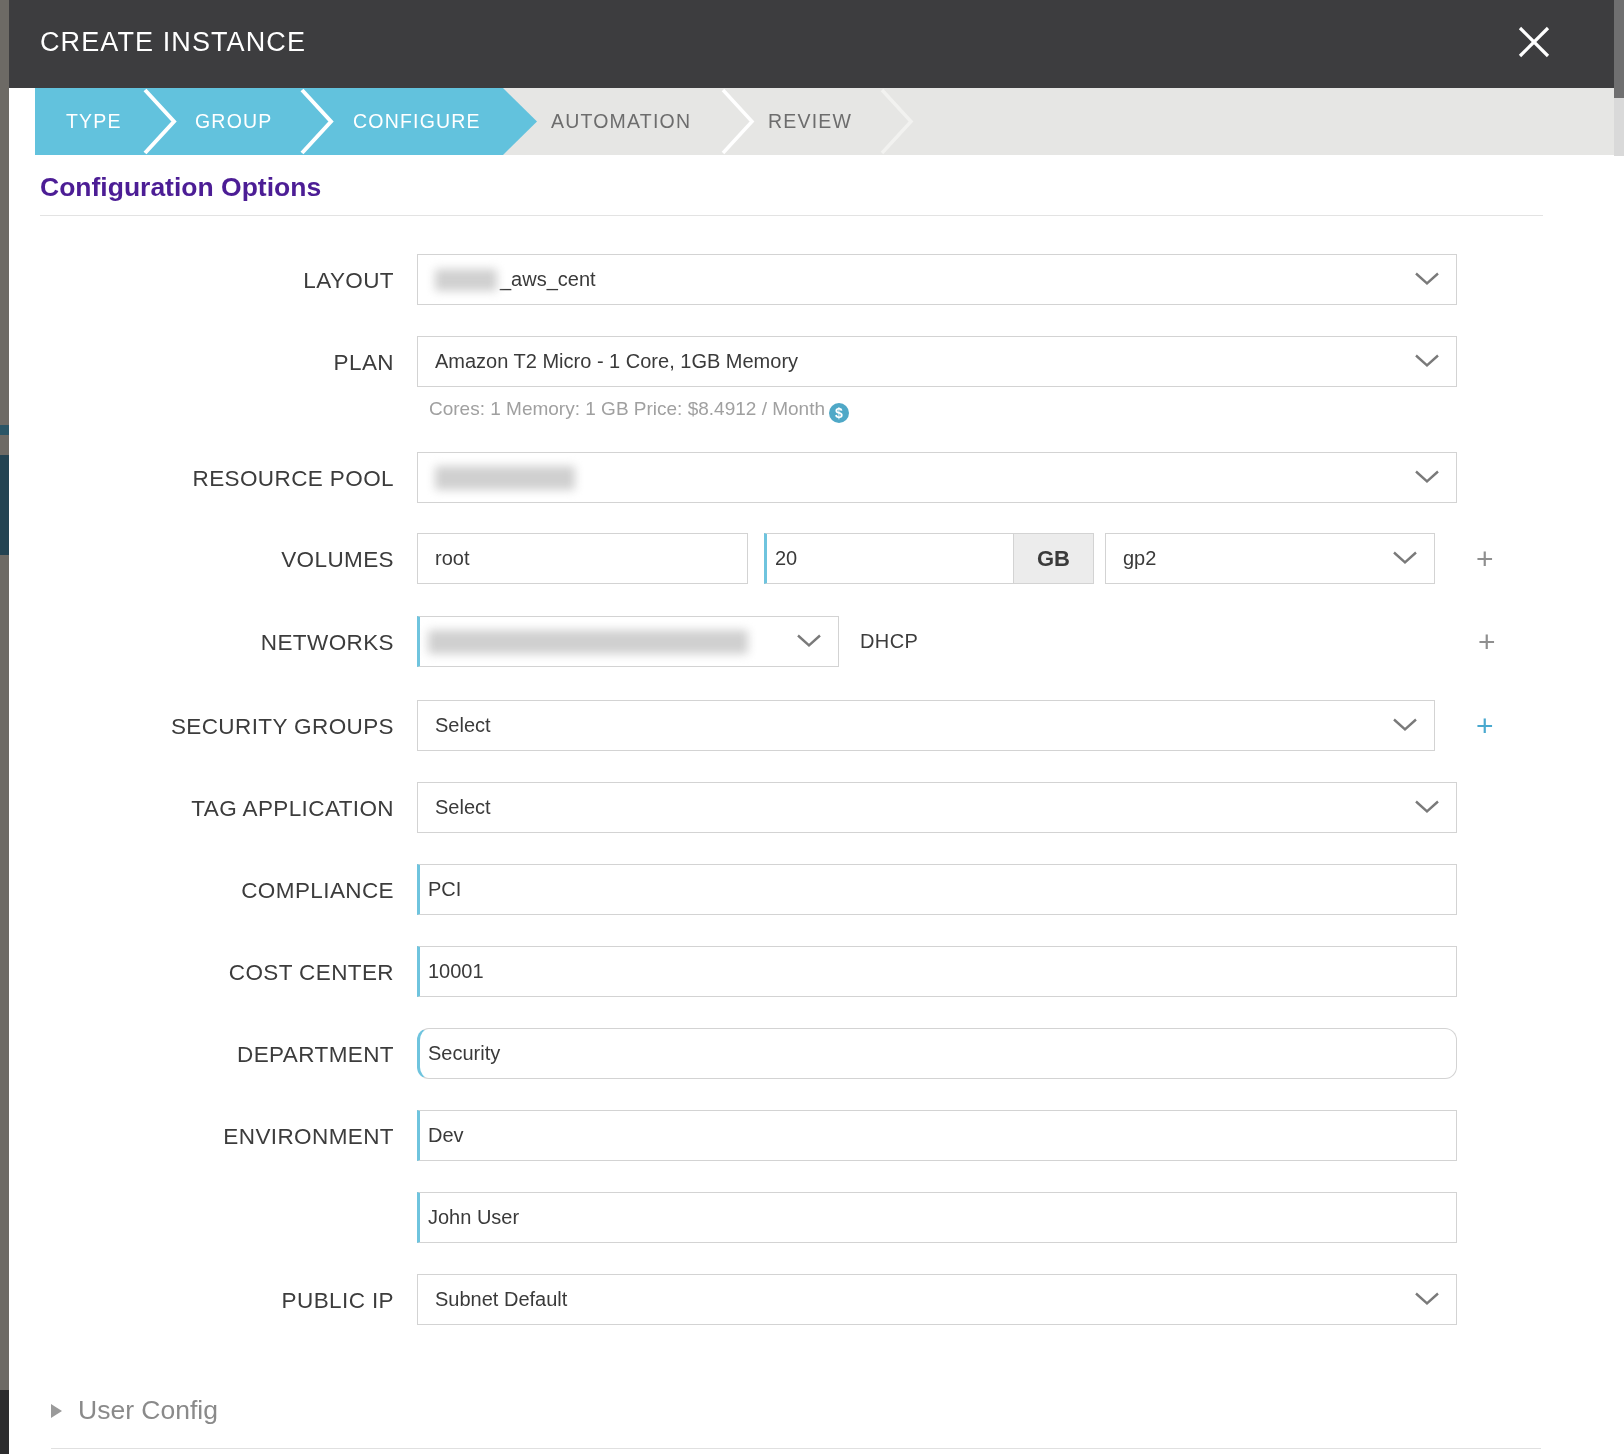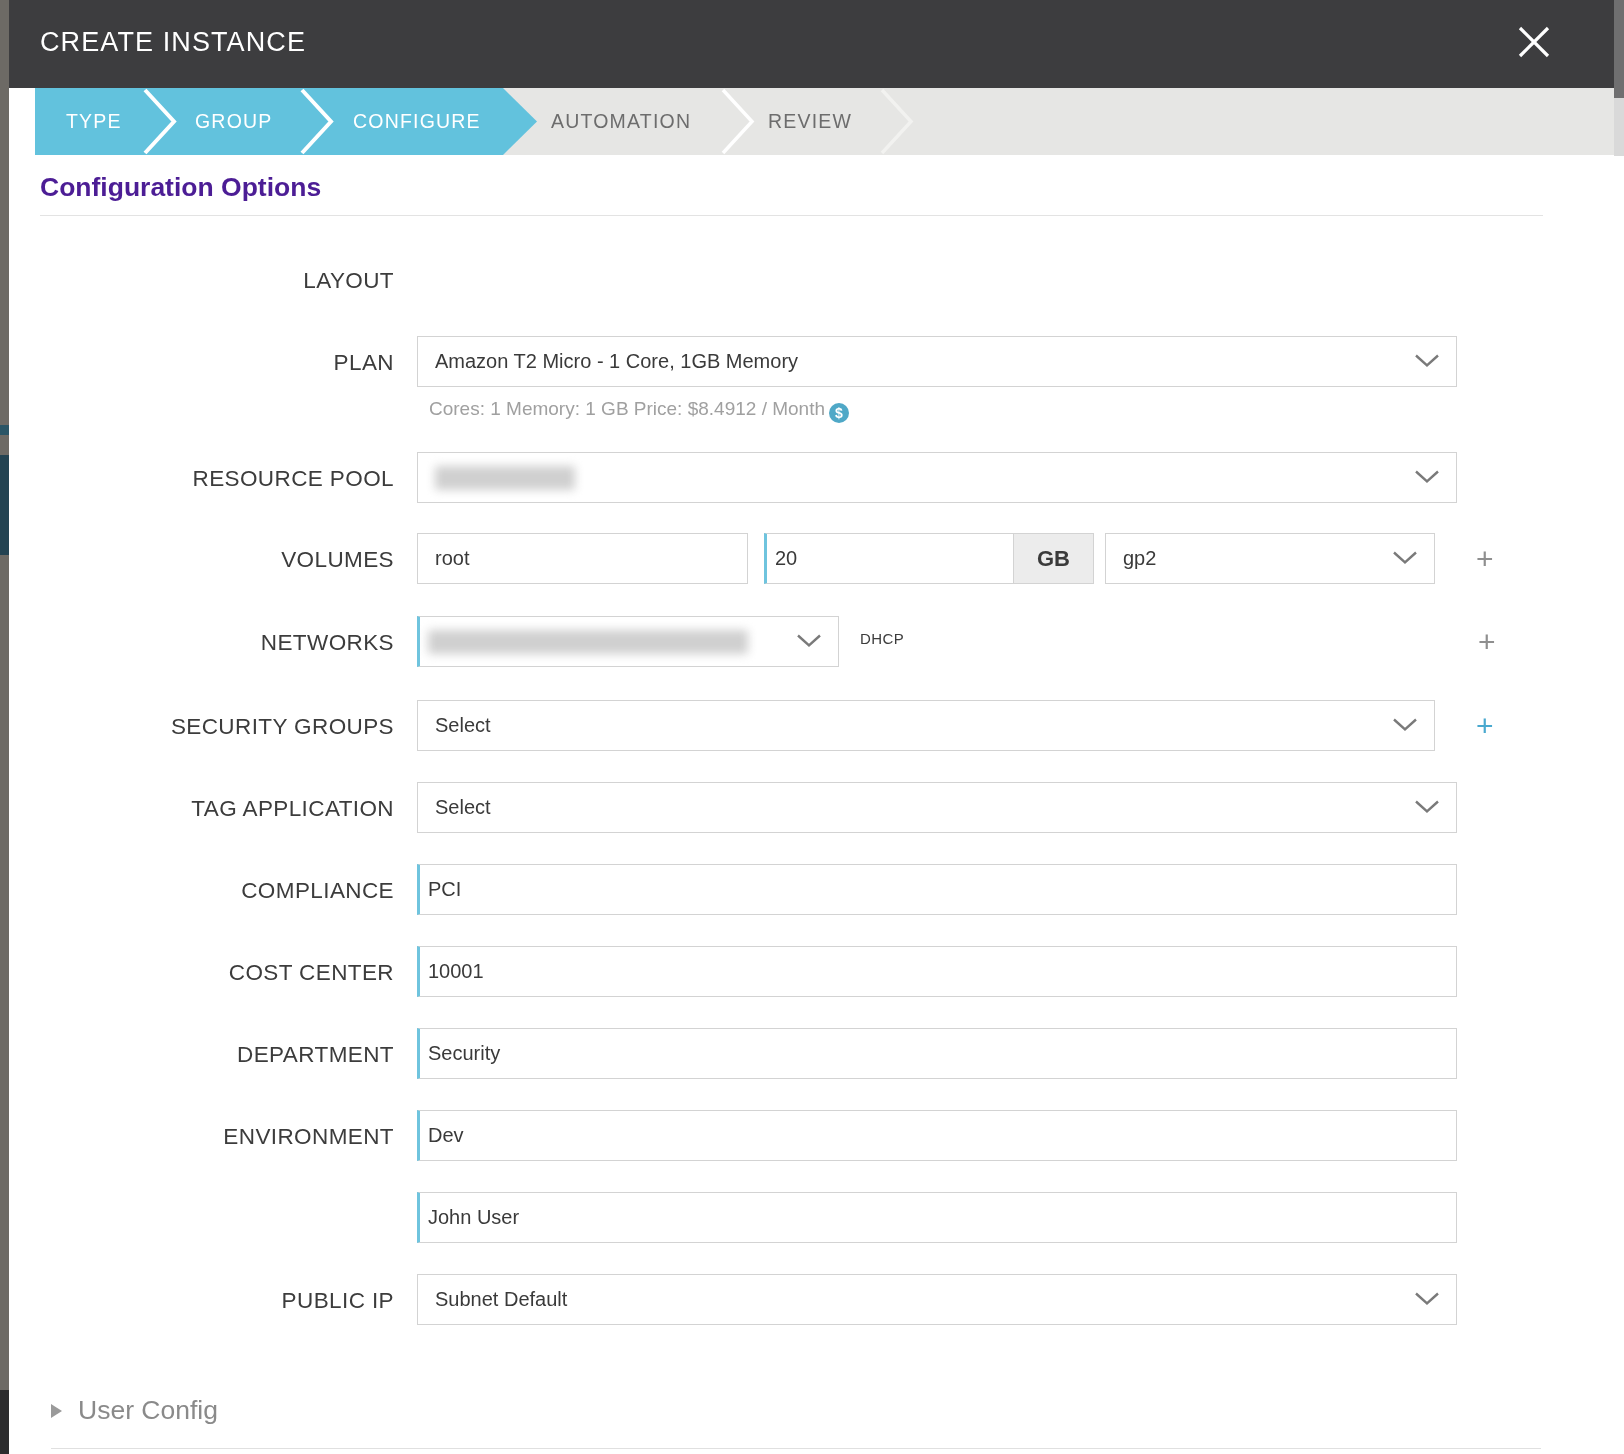--- a/index.html
+++ b/index.html
@@ -214,21 +214,21 @@
     font-size: 30px;
     line-height: 30px;
     color: #8f8f8f;
     cursor: pointer;
     user-select: none;
   }
   .plus.accent { color: #4aa9cf; }
 
   .dhcp {
     position: absolute;
-    font-size: 15px;
+    font-size: 20px;
     color: #3c3c3c;
     letter-spacing: 0.4px;
   }
 
   .user-config {
     position: absolute;
     left: 42px; top: 1240px;
     display: flex;
     align-items: center;
     cursor: pointer;
@@ -317,20 +317,28 @@
 
     <div class="modal-body">
 
       <div class="section-title">Configuration Options</div>
       <div class="section-rule"></div>
 
       <div class="form">
 
         <div class="row" style="top:99px;height:52px">
           <div class="lbl-right" style="left:0; width:385px; top:14px">LAYOUT</div>
+          <div class="field sel" style="left:408px; width:1040px;">
+            <span class="txt"><span class="blur" style="width:62px"></span><span>_aws_cent</span></span>
+            <span class="caret">
+              <svg width="26" height="16" viewBox="0 0 26 16">
+                  <polyline points="2,3 13,13 24,3" fill="none" stroke="#7a7a7a" stroke-width="2.4"></polyline>
+                </svg>
+            </span>
+          </div>
         </div>
 
         <div class="row" style="top:181px;height:52px">
           <div class="lbl-right" style="left:0; width:385px; top:14px">PLAN</div>
           <div class="field sel" style="left:408px; width:1040px;">
             <span class="txt">Amazon T2 Micro - 1 Core, 1GB Memory</span>
             <span class="caret">
               <svg width="26" height="16" viewBox="0 0 26 16">
                   <polyline points="2,3 13,13 24,3" fill="none" stroke="#7a7a7a" stroke-width="2.4"></polyline>
                 </svg>
@@ -421,21 +429,21 @@
 
         <div class="row" style="top:791px;height:52px">
           <div class="lbl-right" style="left:0; width:385px; top:14px">COST CENTER</div>
           <div class="field filled" style="left:408px; width:1040px;">
             <span class="txt">10001</span>
           </div>
         </div>
 
         <div class="row" style="top:873px;height:52px">
           <div class="lbl-right" style="left:0; width:385px; top:14px">DEPARTMENT</div>
-          <div class="field filled" style="left:408px; width:1040px;">
+          <div class="field filled" style="left:408px; width:1040px;border-radius:12px;">
             <span class="txt">Security</span>
           </div>
         </div>
 
         <div class="row" style="top:955px;height:52px">
           <div class="lbl-right" style="left:0; width:385px; top:14px">ENVIRONMENT</div>
           <div class="field filled" style="left:408px; width:1040px;">
             <span class="txt">Dev</span>
           </div>
         </div>

